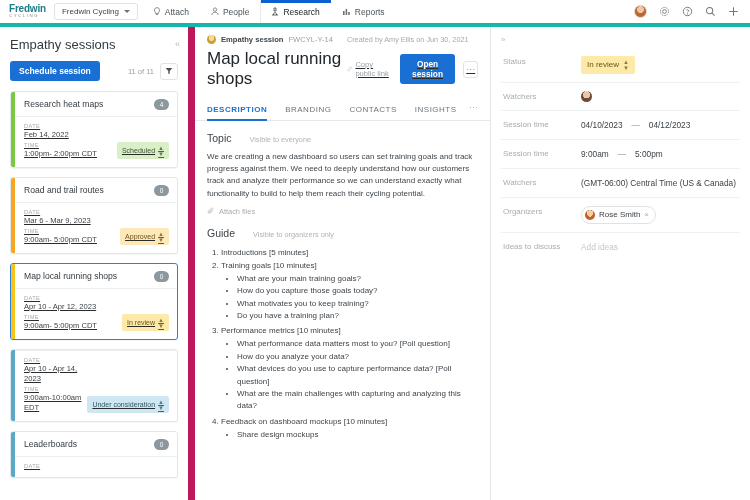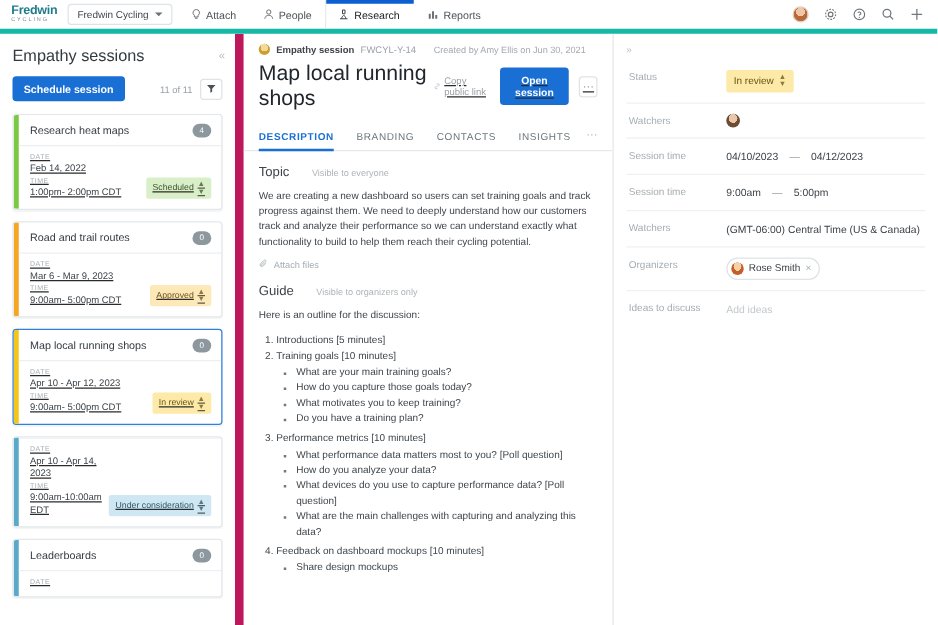--- a/index.html
+++ b/index.html
@@ -429,21 +429,20 @@
           <svg width="8" height="8" viewBox="0 0 10 10">
               <path d="M7.3 4.4 4.1 7.6a1.8 1.8 0 0 1-2.5-2.5l3.6-3.6a1.2 1.2 0 0 1 1.7 1.7L3.5 6.6a.6.6 0 0 1-.9-.9l3-3" fill="none" stroke="#a6adb2" stroke-width=".75"></path>
             </svg>
           <span>Attach files</span>
         </div>
 
         <div class="sec-h">
           <span class="sec-t">Guide</span>
           <span class="sec-note">Visible to organizers only</span>
         </div>
-        <p class="para">Here is an outline for the discussion:</p>
 
         <ol class="outline">
           <li>
             <span>Introductions [5 minutes]</span>
           </li>
           <li>
             <span>Training goals [10 minutes]</span>
             <ul class="sub">
               <li>What are your main training goals?</li>
               <li>How do you capture those goals today?</li>

